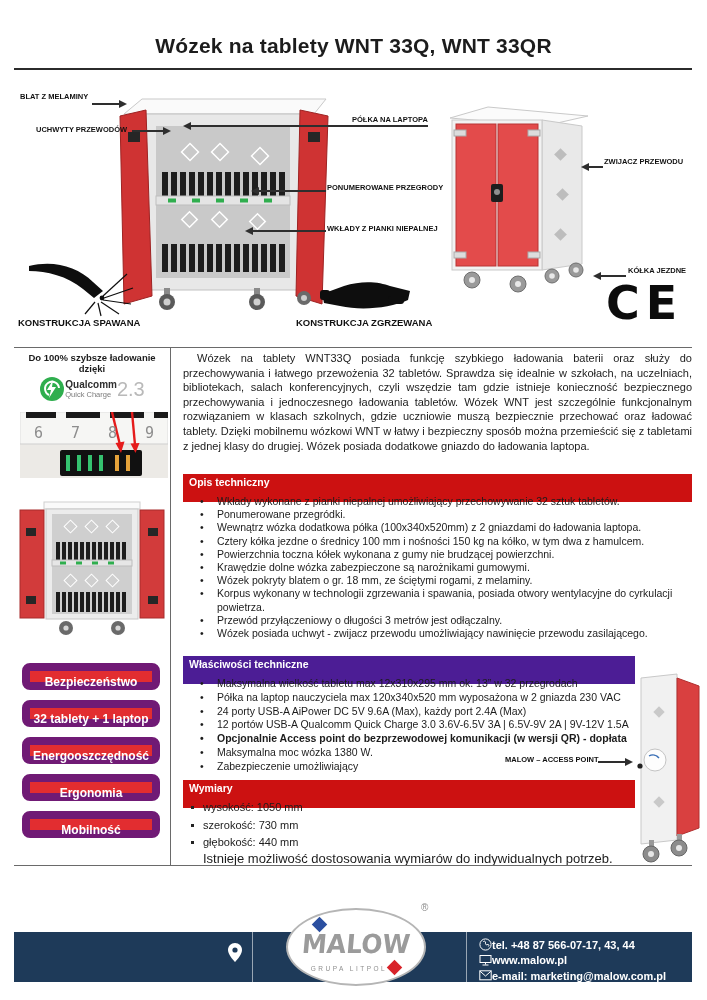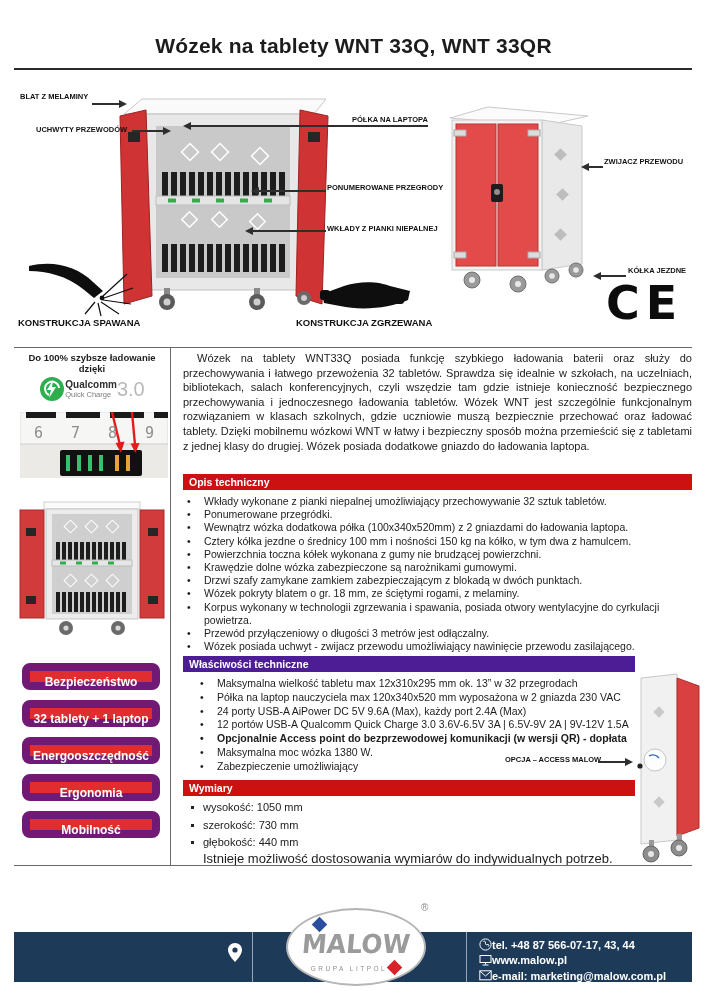--- a/index.html
+++ b/index.html
@@ -34,21 +34,21 @@
   .qc-text { line-height:1; }
   .qc-brand { font-size:10px; font-weight:bold; color:#2f2f2f; }
   .qc-product { font-size:7.5px; color:#7b7b7b; margin-top:1px; }
   .qc-version { font-size:20px; color:#b9b9b9; font-weight:400; }
   .strip-numbers { position:absolute; left:34px; top:424px; width:120px; display:flex;
     justify-content:space-between; font-family:"DejaVu Sans Mono",monospace;
     font-size:15px; color:#8d8d8d; }
   
   .para { position:absolute; left:183px; top:351px; width:509px; font-size:11px;
     line-height:14.6px; text-align:justify; text-indent:14px; }
-  .secbar { position:absolute; height:16px; color:#fff; font-size:10.5px; font-weight:bold;
+  .secbar { position:absolute; height:28px; color:#fff; font-size:10.5px; font-weight:bold;
     padding:2px 0 7px 6px; }
   .blist { position:absolute; list-style:none; }
   .blist li { position:relative; padding-left:34px; }
   .blist.opis li { font-size:10.5px; line-height:13.2px; }
   .blist.wl  li { font-size:10.5px; line-height:13.8px; }
   .blist li::before { content:"\2022"; position:absolute; left:17px; }
   .blist li.bold, .blist li .bold, .bold { font-weight:bold; }
   .blist.wym li { font-size:11px; line-height:17.5px; padding-left:20px; }
   .blist.wym li::before { content:""; width:3px; height:3px; background:#222;
     position:absolute; left:8px; top:7px; }
@@ -233,21 +233,21 @@
   <div class="qc-row">
     <svg width="26" height="26" viewBox="0 0 26 26">
       <circle cx="13" cy="13" r="12" fill="#2fae4e"></circle>
       <path d="M10,19 A7,7 0 1 1 20,12" fill="none" stroke="#ffffff" stroke-width="2"></path>
       <polygon points="14,4 8,14 12,14 10,22 17,11 13,11" fill="#ffffff"></polygon>
     </svg>
     <div class="qc-text">
       <div class="qc-brand">Qualcomm</div>
       <div class="qc-product">Quick Charge</div>
     </div>
-    <div class="qc-version">3.0</div>
+    <div class="qc-version">2.3</div>
   </div>
 
   <svg class="illus" style="left:20px;top:412px" width="148" height="66" viewBox="0 0 148 66">
     <rect x="0" y="0" width="148" height="66" fill="#f6f6f4" stroke="#dddddd"></rect>
     <g fill="#1a1a1a">
       <rect x="6" y="0" width="30" height="6"></rect>
         <rect x="46" y="0" width="34" height="6"></rect>
       <rect x="90" y="0" width="34" height="6"></rect>
         <rect x="134" y="0" width="14" height="6"></rect>
     </g>
@@ -273,48 +273,47 @@
 
   <span>6</span>
       <span>7</span>
       <span>8</span>
       <span>9</span>
     </div>
 
   <p class="para">Wózek na tablety WNT33Q posiada funkcję szybkiego ładowania baterii oraz służy do przechowywania i łatwego przewożenia 32 tabletów. Sprawdza się idealnie w szkołach, na uczelniach, bibliotekach, salach konferencyjnych, czyli wszędzie tam gdzie istnieje konieczność bezpiecznego przechowywania i jednoczesnego ładowania tabletów. Wózek WNT jest szczególnie funkcjonalnym rozwiązaniem w klasach szkolnych, gdzie uczniowie muszą bezpiecznie przechować oraz ładować tablety. Dzięki mobilnemu wózkowi WNT w łatwy i bezpieczny sposób można przemieścić się z tabletami z jednej klasy do drugiej. Wózek posiada dodatkowe gniazdo do ładowania laptopa.</p>
 
   <div class="secbar" style="left:183px;top:474px;width:509px;background:#cc1111">Opis techniczny</div>
-  <ul class="blist opis" style="left:170px;top:495px;width:509px">
+  <ul class="blist opis" style="left:183px;top:495px;width:509px">
 
   <li>Wkłady wykonane z pianki niepalnej umożliwiający przechowywanie 32 sztuk tabletów.</li>
       <li>Ponumerowane przegródki.</li>
       <li>Wewnątrz wózka dodatkowa półka (100x340x520mm) z 2 gniazdami do ładowania laptopa.</li>
       <li>Cztery kółka jezdne o średnicy 100 mm i nośności 150 kg na kółko, w tym dwa z hamulcem.</li>
       <li>Powierzchnia toczna kółek wykonana z gumy nie brudzącej powierzchni.</li>
       <li>Krawędzie dolne wózka zabezpieczone są narożnikami gumowymi.</li>
-      <li>Drzwi szafy zamykane zamkiem zabezpieczającym z blokadą w dwóch punktach.</li>
       <li>Wózek pokryty blatem o gr. 18 mm, ze ściętymi rogami, z melaminy.</li>
       <li>Korpus wykonany w technologii zgrzewania i spawania, posiada otwory wentylacyjne do cyrkulacji powietrza.</li>
       <li>Przewód przyłączeniowy o długości 3 metrów jest odłączalny.</li>
       <li>Wózek posiada uchwyt - zwijacz przewodu umożliwiający nawinięcie przewodu zasilającego.</li>
     </ul>
 
   <div class="secbar" style="left:183px;top:656px;width:452px;background:#4c1d95">Właściwości techniczne</div>
   <ul class="blist wl" style="left:183px;top:677px;width:460px">
 
   <li>Maksymalna wielkość tabletu max 12x310x295 mm ok. 13” w 32 przegrodach</li>
       <li>Półka na laptop nauczyciela max 120x340x520 mm wyposażona w 2 gniazda 230 VAC</li>
       <li>24 porty USB-A AiPower DC 5V 9.6A (Max), każdy port 2.4A (Max)</li>
       <li>12 portów USB-A Qualcomm Quick Charge 3.0 3.6V-6.5V 3A | 6.5V-9V 2A | 9V-12V 1.5A</li>
       <li class="bold">Opcjonalnie Access point do bezprzewodowej komunikacji (w wersji QR) - dopłata</li>
       <li>Maksymalna moc wózka 1380 W.</li>
       <li>Zabezpieczenie umożliwiający</li>
     </ul>
 
-  <span class="callout" style="left:505px;top:755px">OPCJA – ACCESS MALOW</span>
+  <span class="callout" style="left:505px;top:755px">MALOW – ACCESS POINT</span>
   <div class="arrow r" style="left:598px;top:761px;width:28px"></div>
 
   <svg class="illus" style="left:633px;top:672px" width="74" height="196" viewBox="0 0 74 196">
     <polygon points="8,6 44,2 44,168 8,172" fill="#f1f1f1" stroke="#c9c9c9"></polygon>
     <polygon points="44,6 66,14 66,156 44,164" fill="#d94040" stroke="#b02e2e"></polygon>
     <g fill="#c9c9c9">
       <rect x="22" y="36" width="8" height="8" transform="rotate(45 26 40)"></rect>
       <rect x="22" y="126" width="8" height="8" transform="rotate(45 26 130)"></rect>
     </g>
     <circle cx="22" cy="88" r="11" fill="#fdfdfd" stroke="#c4c4c4"></circle>

